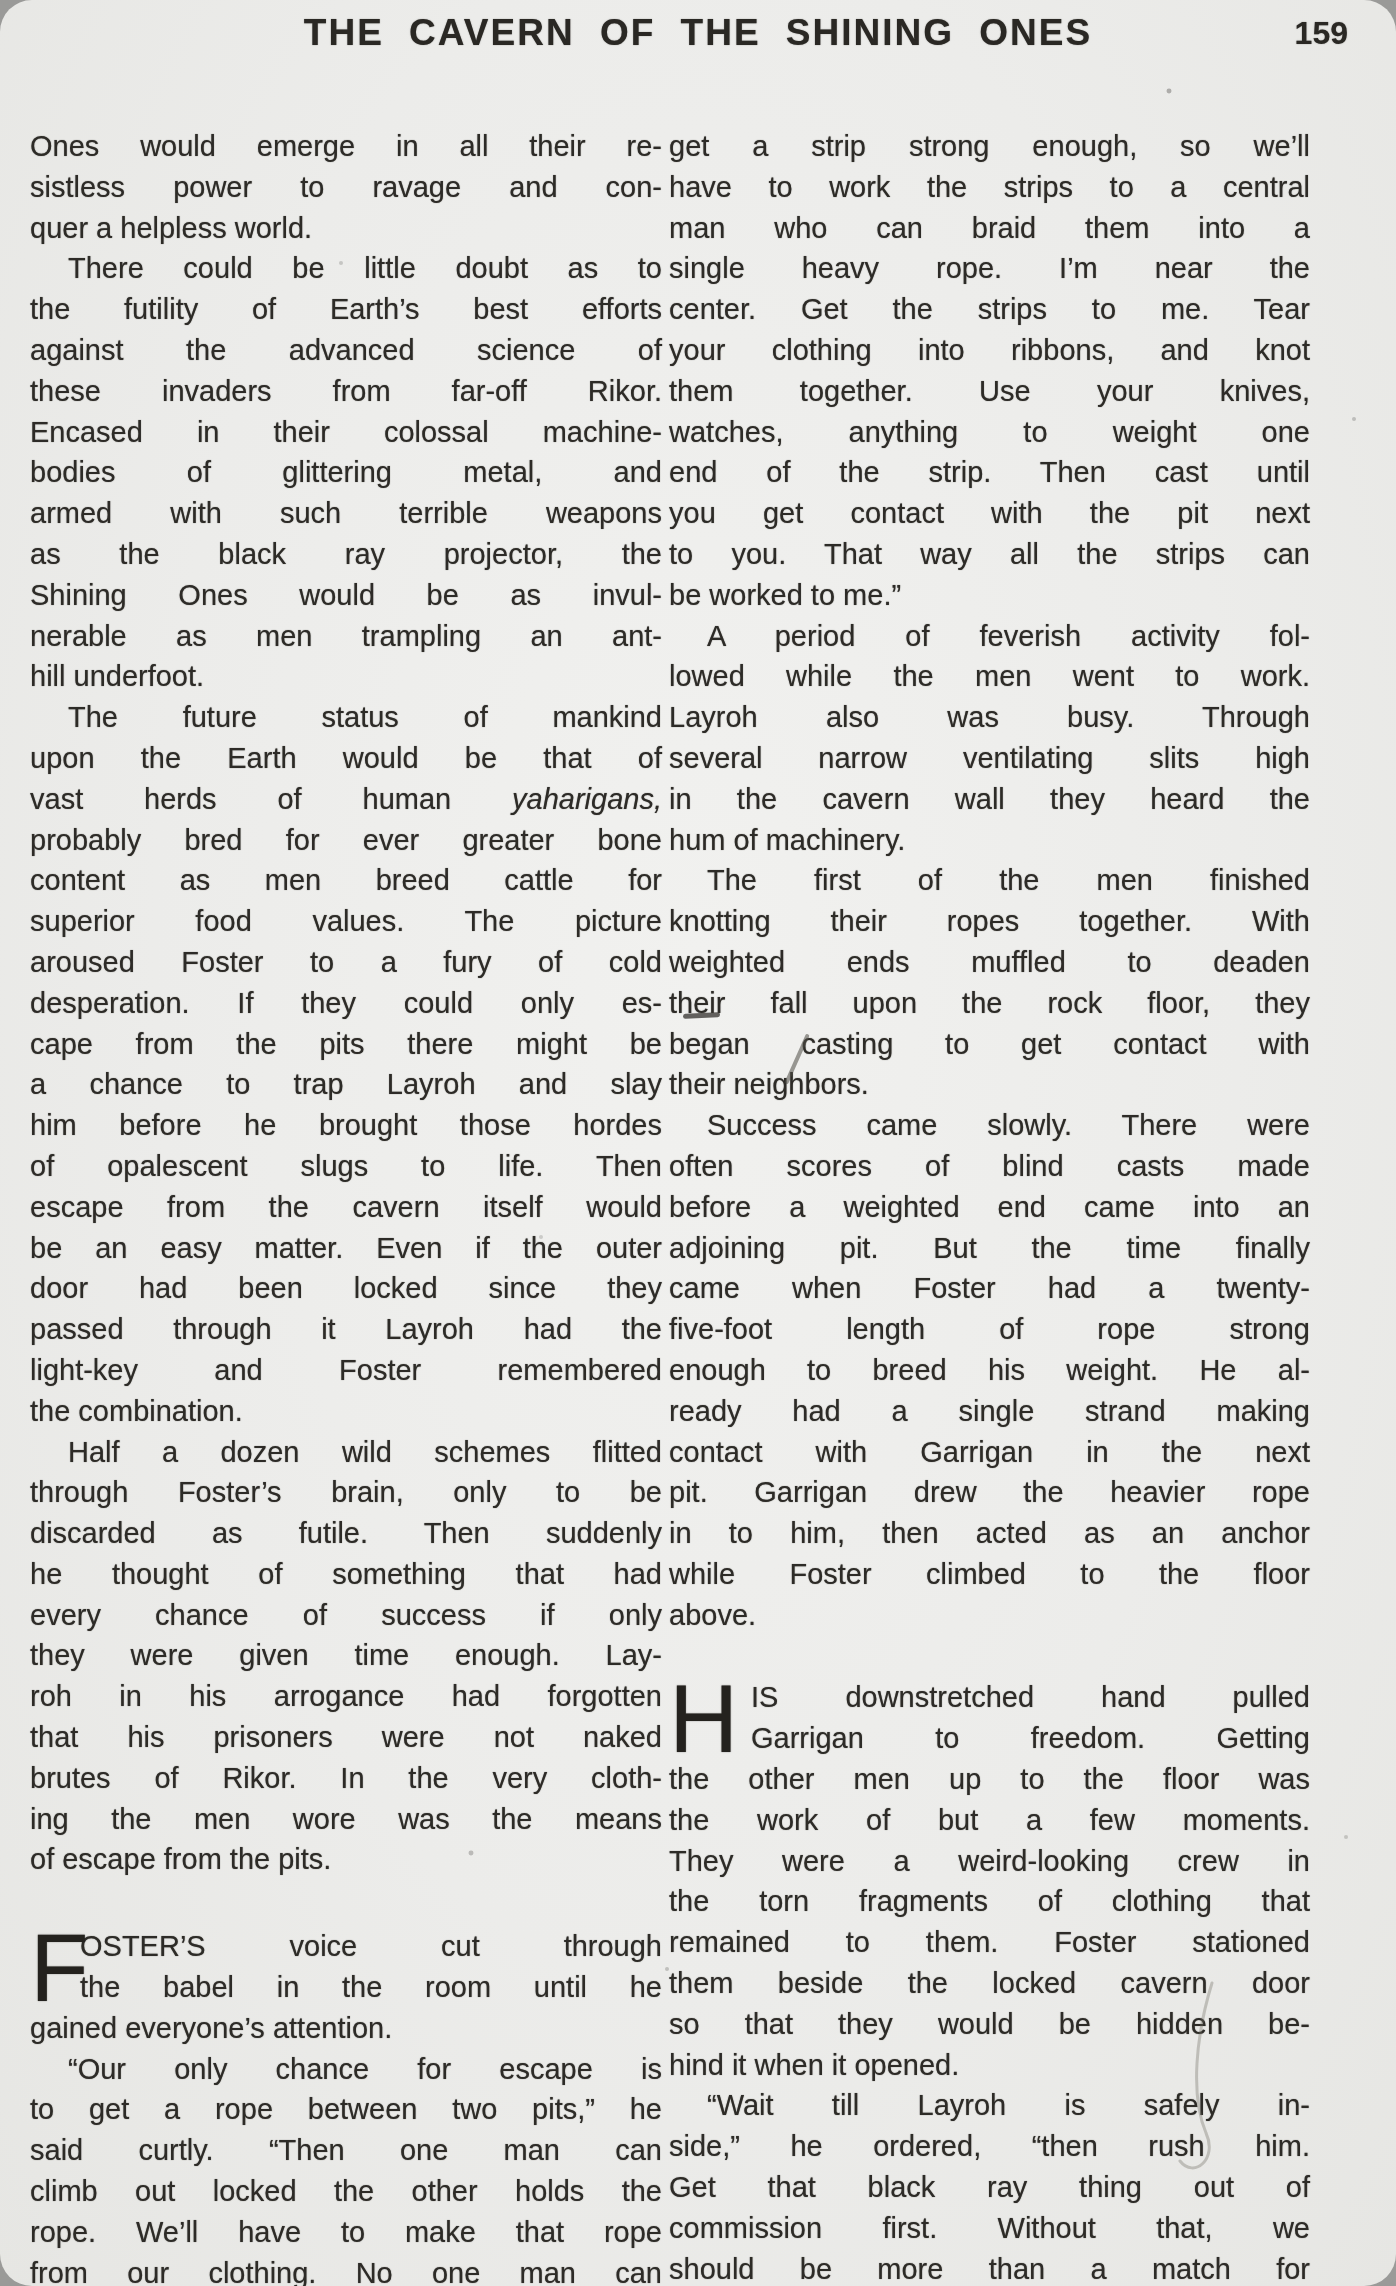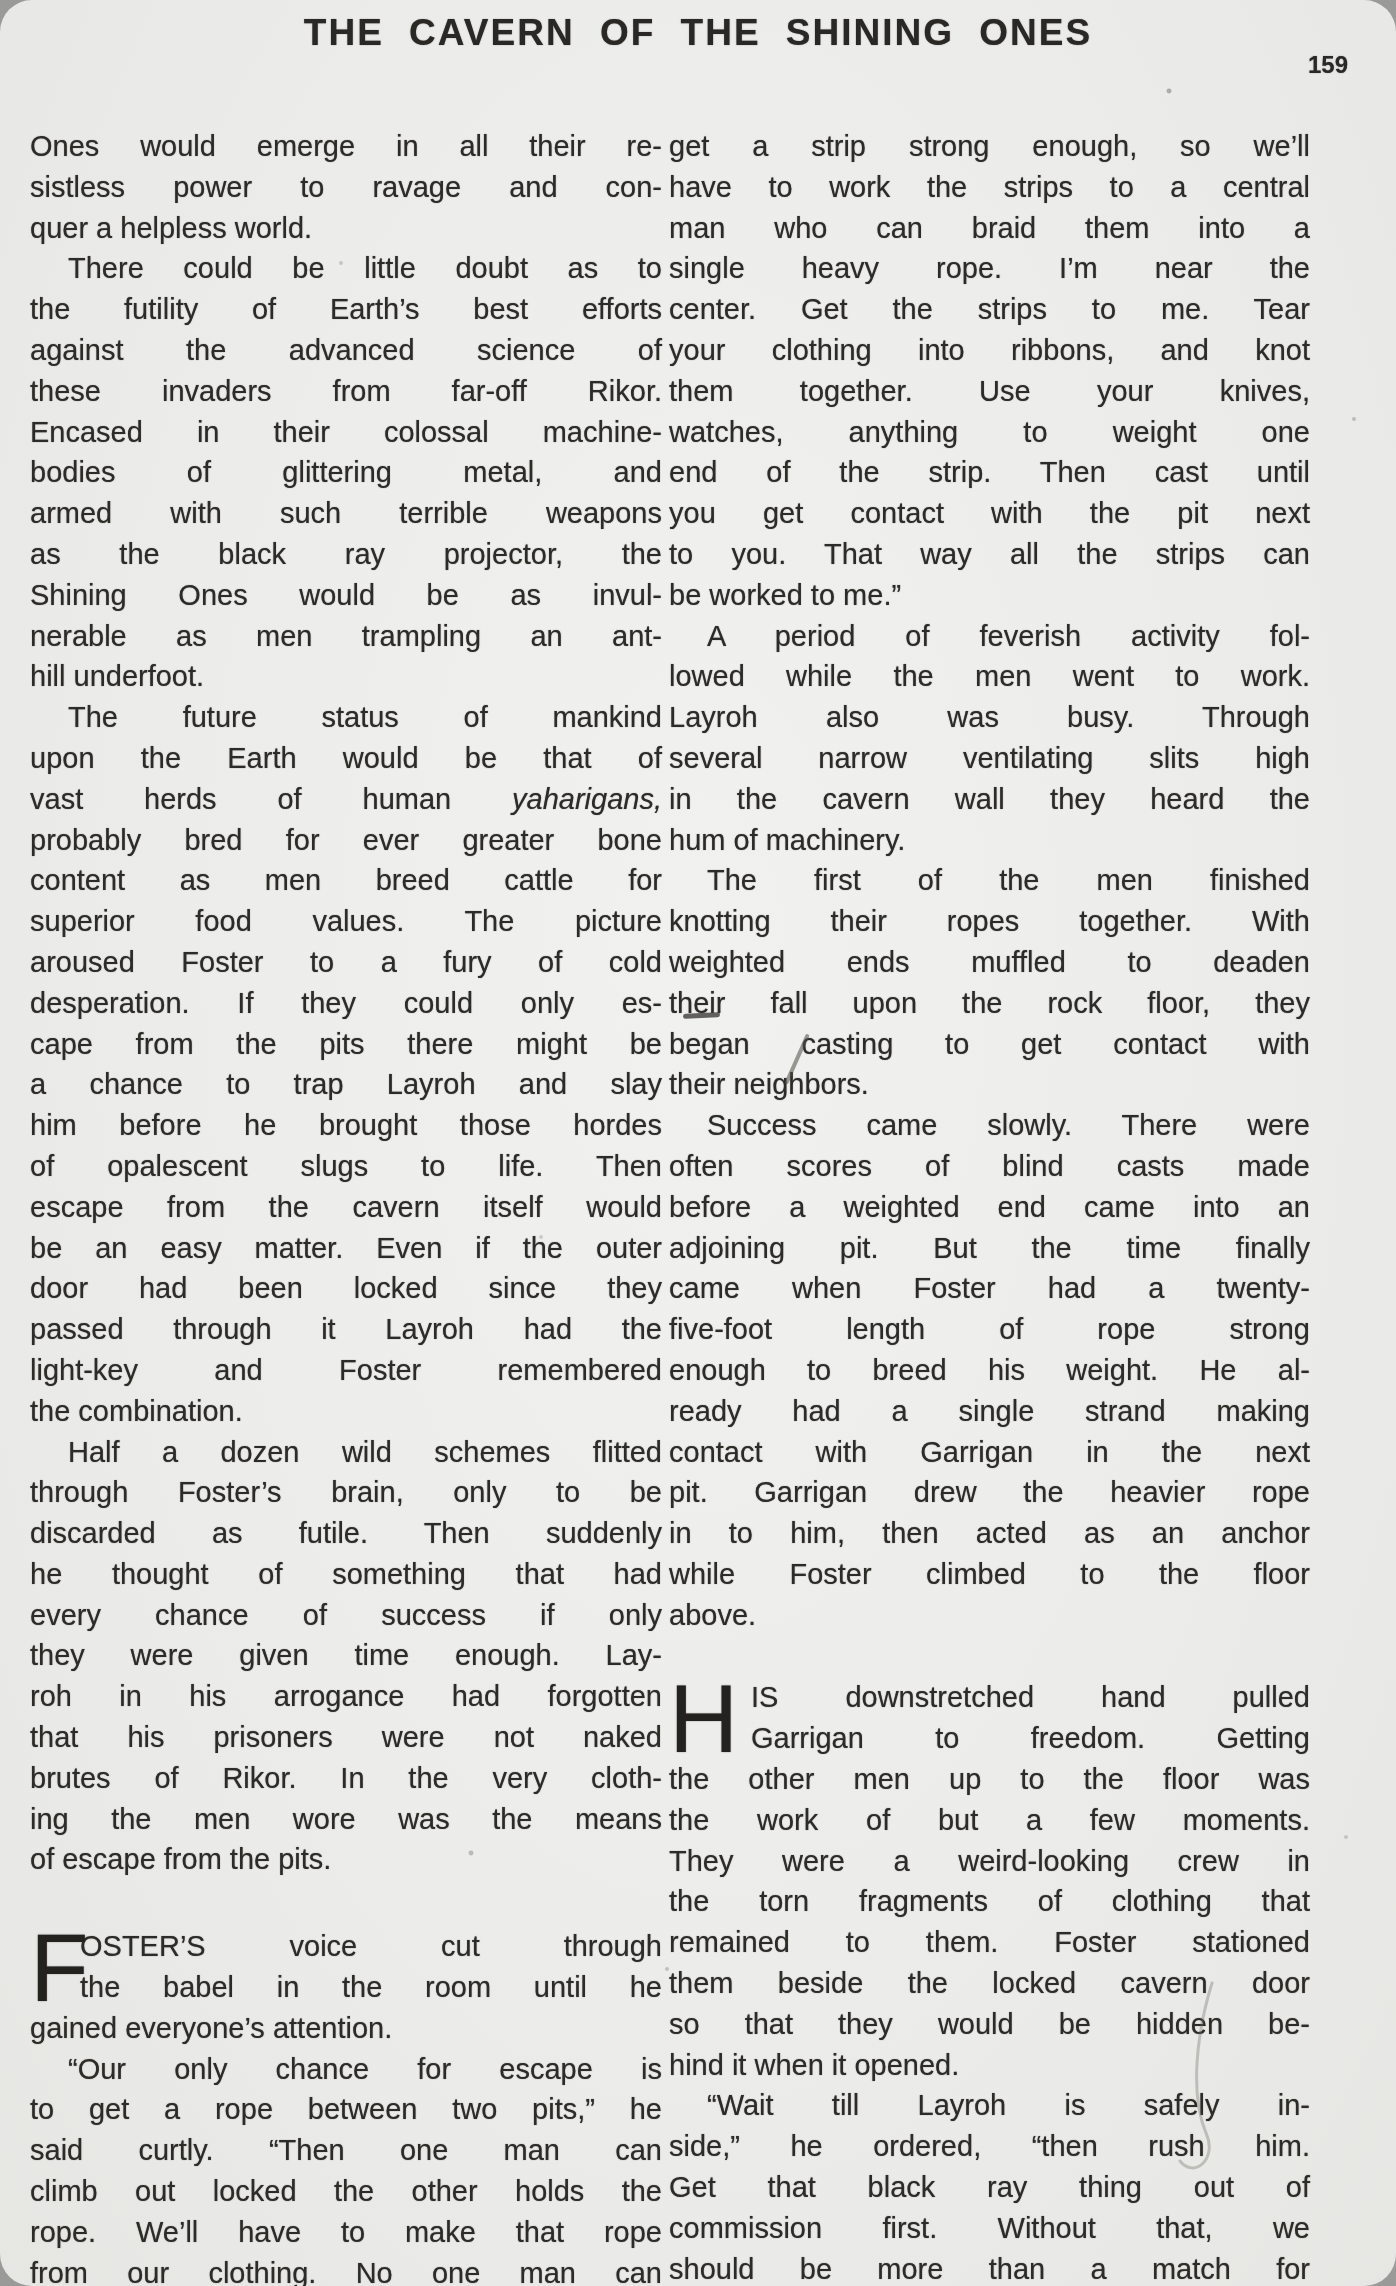--- a/index.html
+++ b/index.html
@@ -16,23 +16,22 @@
   .header{position:absolute;top:12px;left:30px;right:30px;height:46px;}
   .title{
     display:block;text-align:center;
     font-size:37px;font-weight:bold;
     letter-spacing:2px;word-spacing:13px;
     color:#2a2824;
     text-shadow:0 0 1.2px rgba(42,40,36,.55);
   }
   .folio{
     position:absolute;right:18px;top:3px;
-    font-size:24px;font-weight:bold;color:#2a2824;
+    font-size:32px;font-weight:bold;color:#2a2824;
     text-shadow:0 0 1.2px rgba(42,40,36,.55);
-    margin-top:36px;
   }
   .col{
     position:absolute;top:104px;
     font-size:29px;line-height:40.8px;
     text-shadow:0 0 1.15px rgba(45,43,39,.62);
     margin-top:22px;
   }
   .col-left{left:30px;width:632px;}
   .col-right{left:669px;width:641px;}
   .tline{

